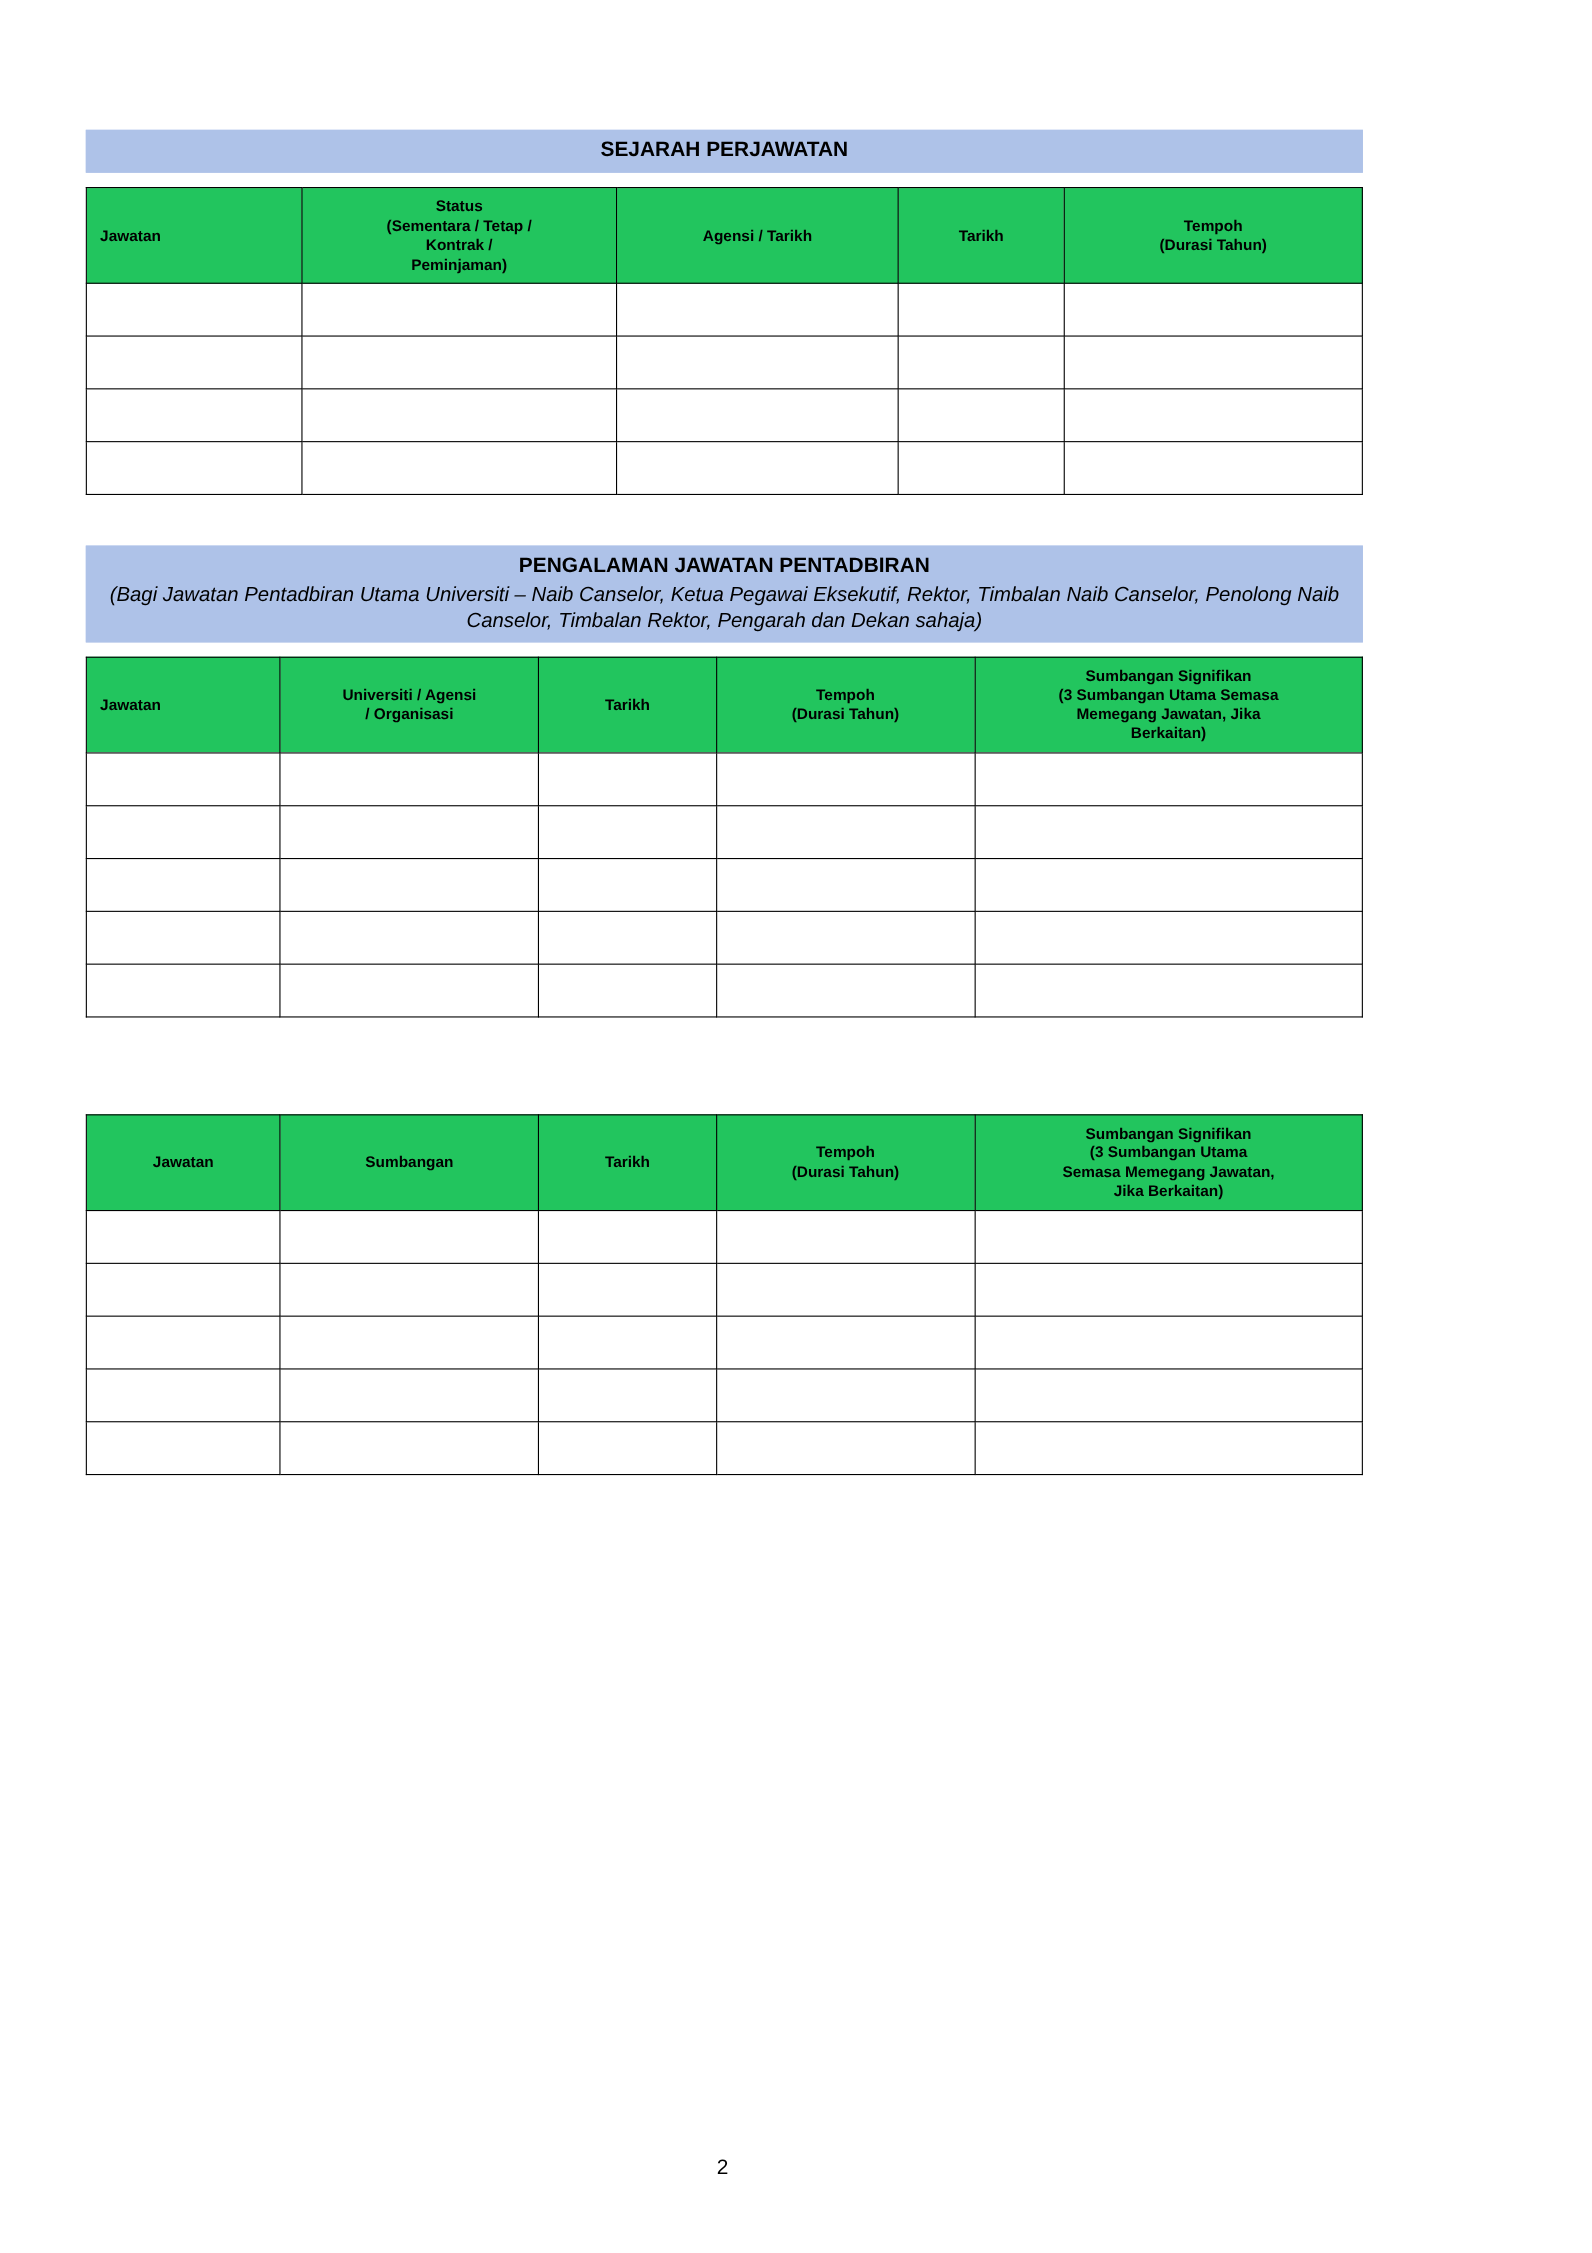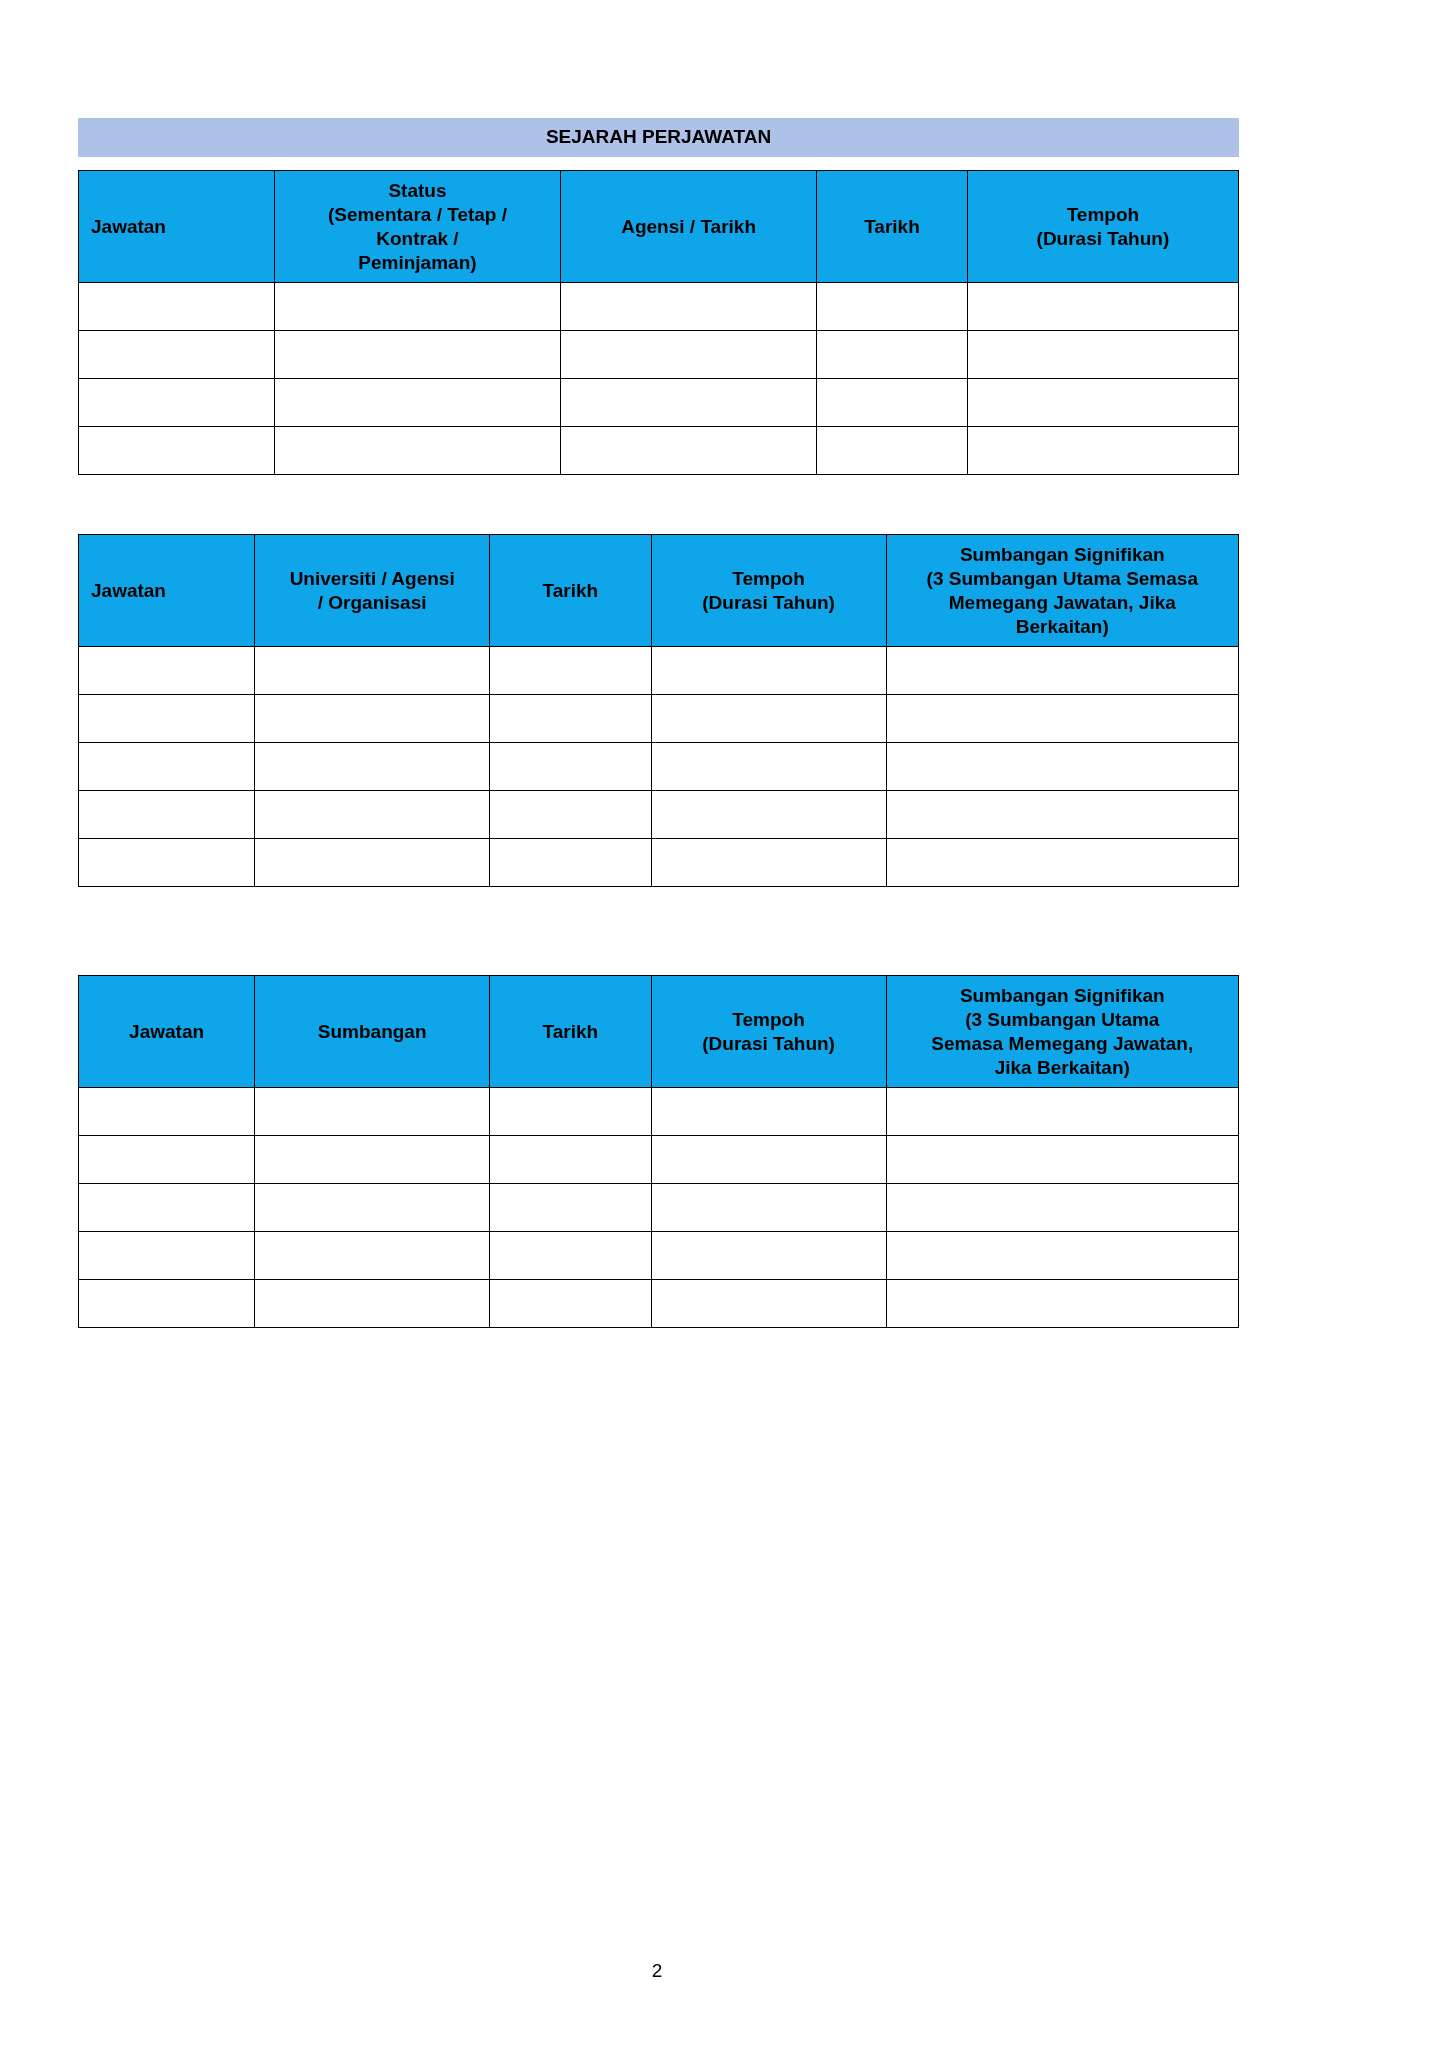--- a/index.html
+++ b/index.html
@@ -49,23 +49,23 @@
   }
   table.tight {
     margin-top: 0;
   }
   table.form-table th,
   table.form-table td {
     border: 1px solid #000000;
     vertical-align: middle;
   }
   table.form-table th {
-    background: #0ea5e9;
+    background: #22c55e;
     font-weight: bold;
-    font-size: 19px;
+    font-size: 14px;
     text-align: center;
     padding: 8px 4px;
     line-height: 1.25;
   }
   table.form-table th.left {
     text-align: left;
     padding-left: 12px;
   }
   table.form-table td.blank {
     height: 45px;
@@ -141,20 +141,24 @@
           <td class="blank"></td>
           <td class="blank"></td>
         </tr>
       </tbody>
     </table>
   </div>
 
   <div class="gap-lg"></div>
 
   <div class="section">
+    <div class="section-banner">
+      <span>PENGALAMAN JAWATAN PENTADBIRAN</span>
+      <span class="sub">(Bagi Jawatan Pentadbiran Utama Universiti – Naib Canselor,  Ketua Pegawai Eksekutif,  Rektor, Timbalan Naib Canselor, Penolong Naib Canselor, Timbalan Rektor, Pengarah dan Dekan sahaja)</span>
+    </div>
     <table class="form-table">
       <colgroup>
         <col style="width:12%">
           <col style="width:16%">
           <col style="width:11%">
           <col style="width:16%">
           <col style="width:24%">
       </colgroup>
       <thead>
         <tr>

